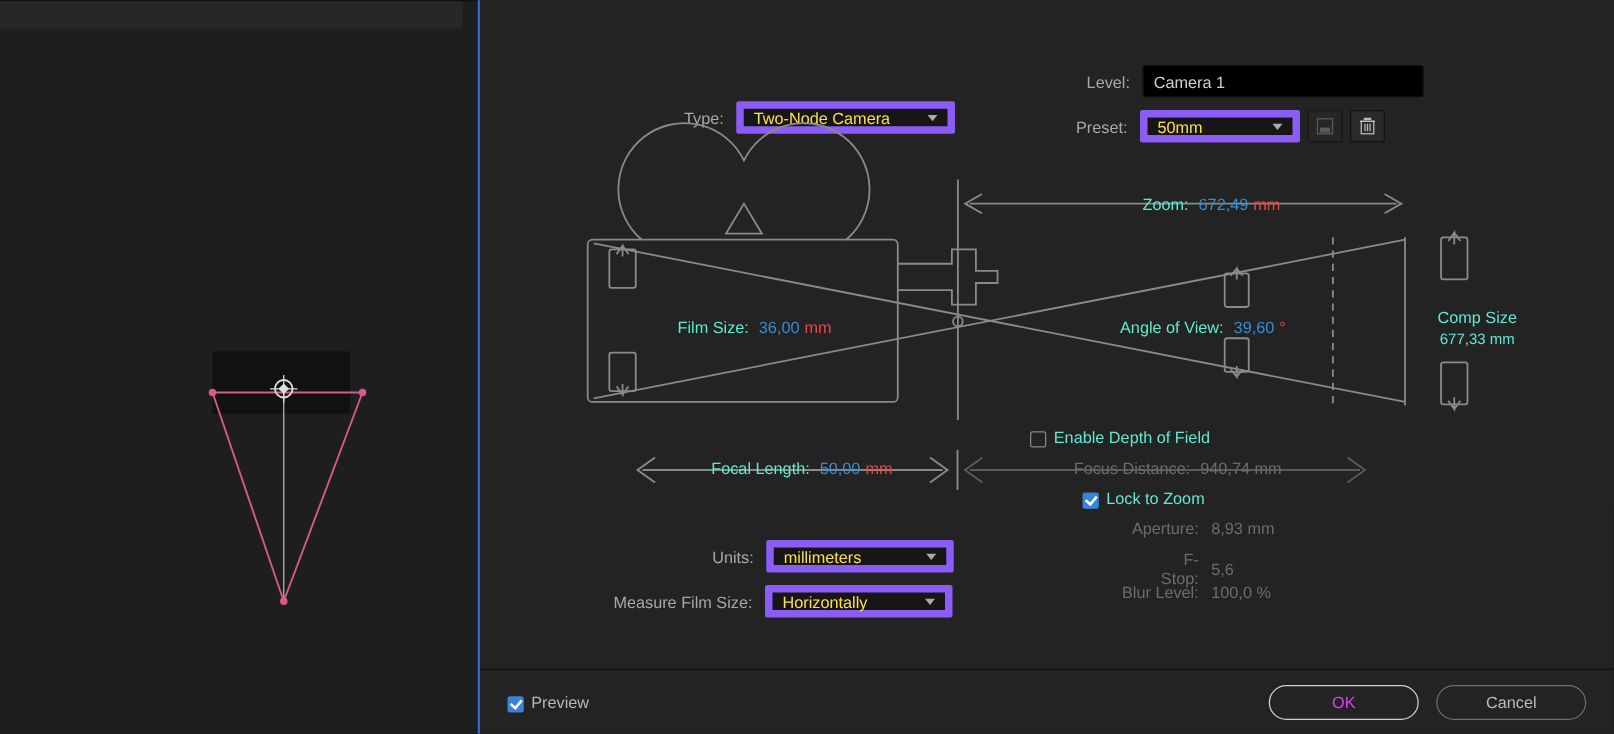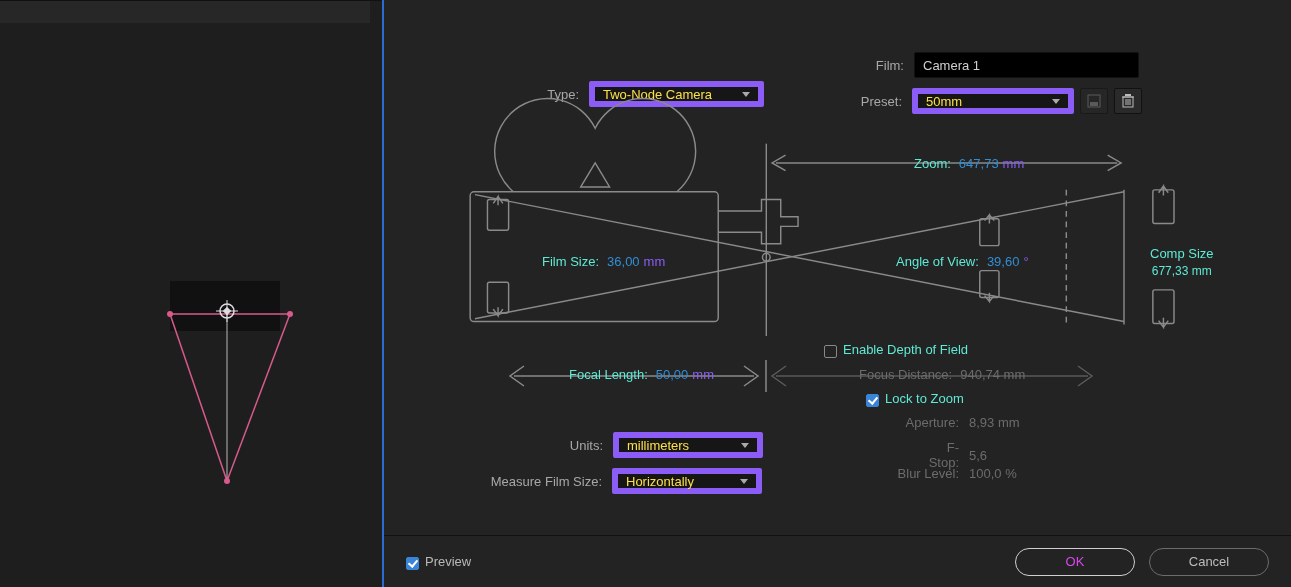--- a/index.html
+++ b/index.html
@@ -12,21 +12,21 @@
   .content { flex:1; position:relative; }
   
   .row { position:absolute; display:flex; align-items:center; }
   .label { color:#a8a8a8; text-align:right; margin-right:10px; }
   .select { background:#161616; border:6px solid #8b5cf6; color:#fde047; height:26px; padding:0 8px; display:flex; align-items:center; justify-content:space-between; border-radius:2px; cursor:pointer; }
   .select .chev { width:0;height:0;border-left:4px solid transparent;border-right:4px solid transparent;border-top:5px solid #aaa; margin-left:10px;}
   .text-input { background:#000000; border:1px solid #111; color:#d0d0d0; height:26px; padding:0 8px; display:flex; align-items:center; border-radius:2px; }
   .icon-btn { width:28px; height:26px; background:#2a2a2a; border:1px solid #111; border-radius:2px; display:flex; align-items:center; justify-content:center; cursor:pointer; margin-left:6px;}
   .icon-btn.disabled { opacity:.55; cursor:default; }
   .blue-val { color:#318ed5; }
-  .unit { color:#8b5cf6; margin-left:4px; }
+  .unit { color:#ef4444; margin-left:4px; }
   .dim-label { color:#5eead4; }
   .disabled-text { color:#6c6c6c; }
   
   .checkbox { width:13px; height:13px; border:1px solid #888; display:inline-flex; align-items:center; justify-content:center; margin-right:6px; cursor:pointer; position:relative; top:2px; border-radius:2px;}
   .checkbox.checked { background:#3a84d8; border-color:#3a84d8; }
   .checkbox.checked::after { content:""; width:4px; height:7px; border:solid #fff; border-width:0 2px 2px 0; transform:rotate(40deg); position:relative; top:-1px;}
   .footer { height:52px; border-top:1px solid #111; display:flex; align-items:center; padding:0 22px; justify-content:space-between; background:#232323;}
   .footer-left { display:flex; align-items:center; }
   .footer-right { display:flex; gap:14px; }
   .btn { width:120px; height:28px; border:1px solid #cfcfcf; border-radius:14px; display:flex; align-items:center; justify-content:center; color:#d946ef; cursor:pointer; background:transparent;}
@@ -65,29 +65,29 @@
 
       <div class="row" style="left:150px; top:52px;margin-top:29px;">
         <span class="label" style="width:45px;">Type:</span>
         <div class="select" style="width:175px;">
           <span>Two-Node Camera</span>
             <span class="chev"></span>
         </div>
       </div>
 
       <div class="row" style="left:470px; top:52px;">
-        <span class="label" style="width:50px;">Film:</span>
+        <span class="label" style="width:50px;">Level:</span>
         <div class="text-input" style="width:225px;">
           <span>Camera 1</span>
         </div>
       </div>
 
       <div class="row" style="left:468px; top:88px;">
         <span class="label" style="width:50px;">Preset:</span>
-        <div class="select" style="width:162px;">
+        <div class="select" style="width:128px;">
           <span>50mm</span>
             <span class="chev"></span>
         </div>
         <div class="icon-btn disabled">
           <svg width="14" height="14" viewBox="0 0 14 14">
               <rect x="1" y="1" width="12" height="12" fill="none" stroke="#888"></rect>
               <rect x="3" y="8" width="8" height="4" fill="#888"></rect>
             </svg>
         </div>
         <div class="icon-btn">
@@ -147,21 +147,21 @@
             <polyline points="721,114 721,104 716,111 721,104 726,111"></polyline>
             <rect x="710" y="212" width="22" height="35" rx="2"></rect>
             <polyline points="721,241 721,251 716,244 721,251 726,244"></polyline>
           </g>
         </g>
       </svg>
 
       <div class="row" style="left:530px; top:156px;">
         <span class="dim-label">Zoom:</span>
         <span style="width:8px;"></span>
-        <span class="blue-val">647,73</span>
+        <span class="blue-val">672,49</span>
         <span class="unit">mm</span>
       </div>
 
       <div class="row" style="left:158px; top:254px;">
         <span class="dim-label">Film Size:</span>
         <span style="width:8px;"></span>
         <span class="blue-val">36,00</span>
         <span class="unit">mm</span>
       </div>
 

